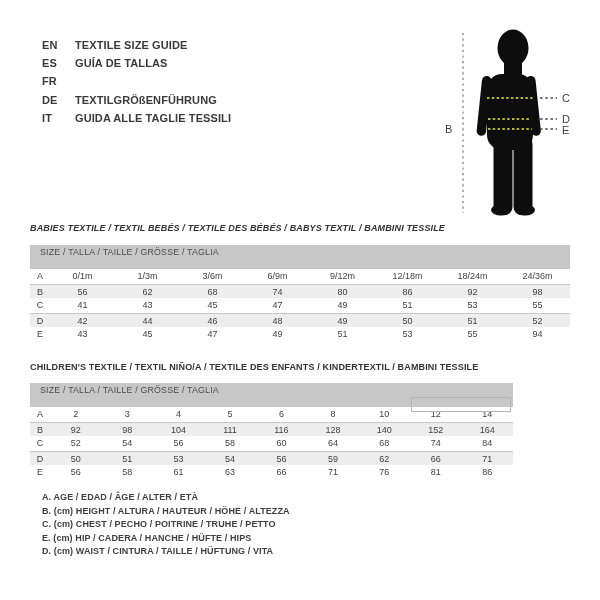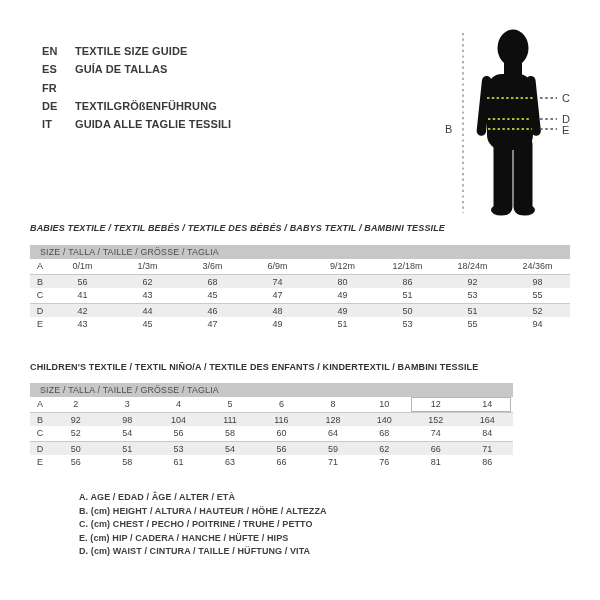--- a/index.html
+++ b/index.html
@@ -2,47 +2,47 @@
 <html><head>
 <meta charset="utf-8">
 <style>
   html,body{margin:0;padding:0;}
   body{
     width:600px;height:600px;position:relative;background:#ffffff;
     font-family:"Liberation Sans", sans-serif;color:#3c3c3c;overflow:hidden;
   }
   
   .lang-list{position:absolute;left:42px;top:39px;}
-  .lang-row{display:flex;height:18.2px;align-items:flex-end;
+  .lang-row{display:flex;height:18.2px;align-items:flex-start;
     font-size:11px;font-weight:700;letter-spacing:.1px;color:#3a3a3a;}
   .lang-code{width:33px;flex:0 0 33px;}
   
   .figure-wrap{position:absolute;left:440px;top:18px;width:150px;height:200px;}
   
   .section-title{position:absolute;left:30px;font-size:9px;font-weight:700;
     letter-spacing:.15px;color:#333;white-space:nowrap;}
   #babies-title{top:223px;font-style:italic;}
   #children-title{top:362px;}
   
   .size-table{position:absolute;left:30px;}
   #babies-table-wrap{top:245px;width:540px;}
   #children-table-wrap{top:383px;width:483px;}
-  .thead{height:14px;line-height:14px;background:#c7c7c7;color:#4d4d4d;
+  .thead{height:24px;line-height:14px;background:#c7c7c7;color:#4d4d4d;
     font-size:8.8px;padding-left:10px;letter-spacing:.2px;}
   .trow{display:flex;height:14.5px;line-height:14.5px;font-size:9px;
     color:#424242;box-sizing:border-box;}
   .trow.band{background:#ededed;border-top:1px solid #c9c9c9;}
   .rlabel{flex:0 0 20px;text-align:center;}
   .cell{flex:1;text-align:center;}
   .hl-box{position:absolute;left:381px;top:14px;width:100px;height:15px;
     border:1px solid #b5b5b5;box-sizing:border-box;pointer-events:none;}
   
   .legend{position:absolute;left:42px;top:491px;}
   .legend-line{height:13.6px;line-height:13.6px;font-size:9px;font-weight:700;
-    letter-spacing:.1px;color:#3f3f3f;white-space:nowrap;margin-left:37px;}
+    letter-spacing:.1px;color:#3f3f3f;white-space:nowrap;}
 </style>
 </head>
 <body>
 
 <div class="lang-list">
   <div class="lang-row">
     <span class="lang-code">EN</span>
     <span class="lang-label">TEXTILE SIZE GUIDE</span>
   </div>
   <div class="lang-row">

